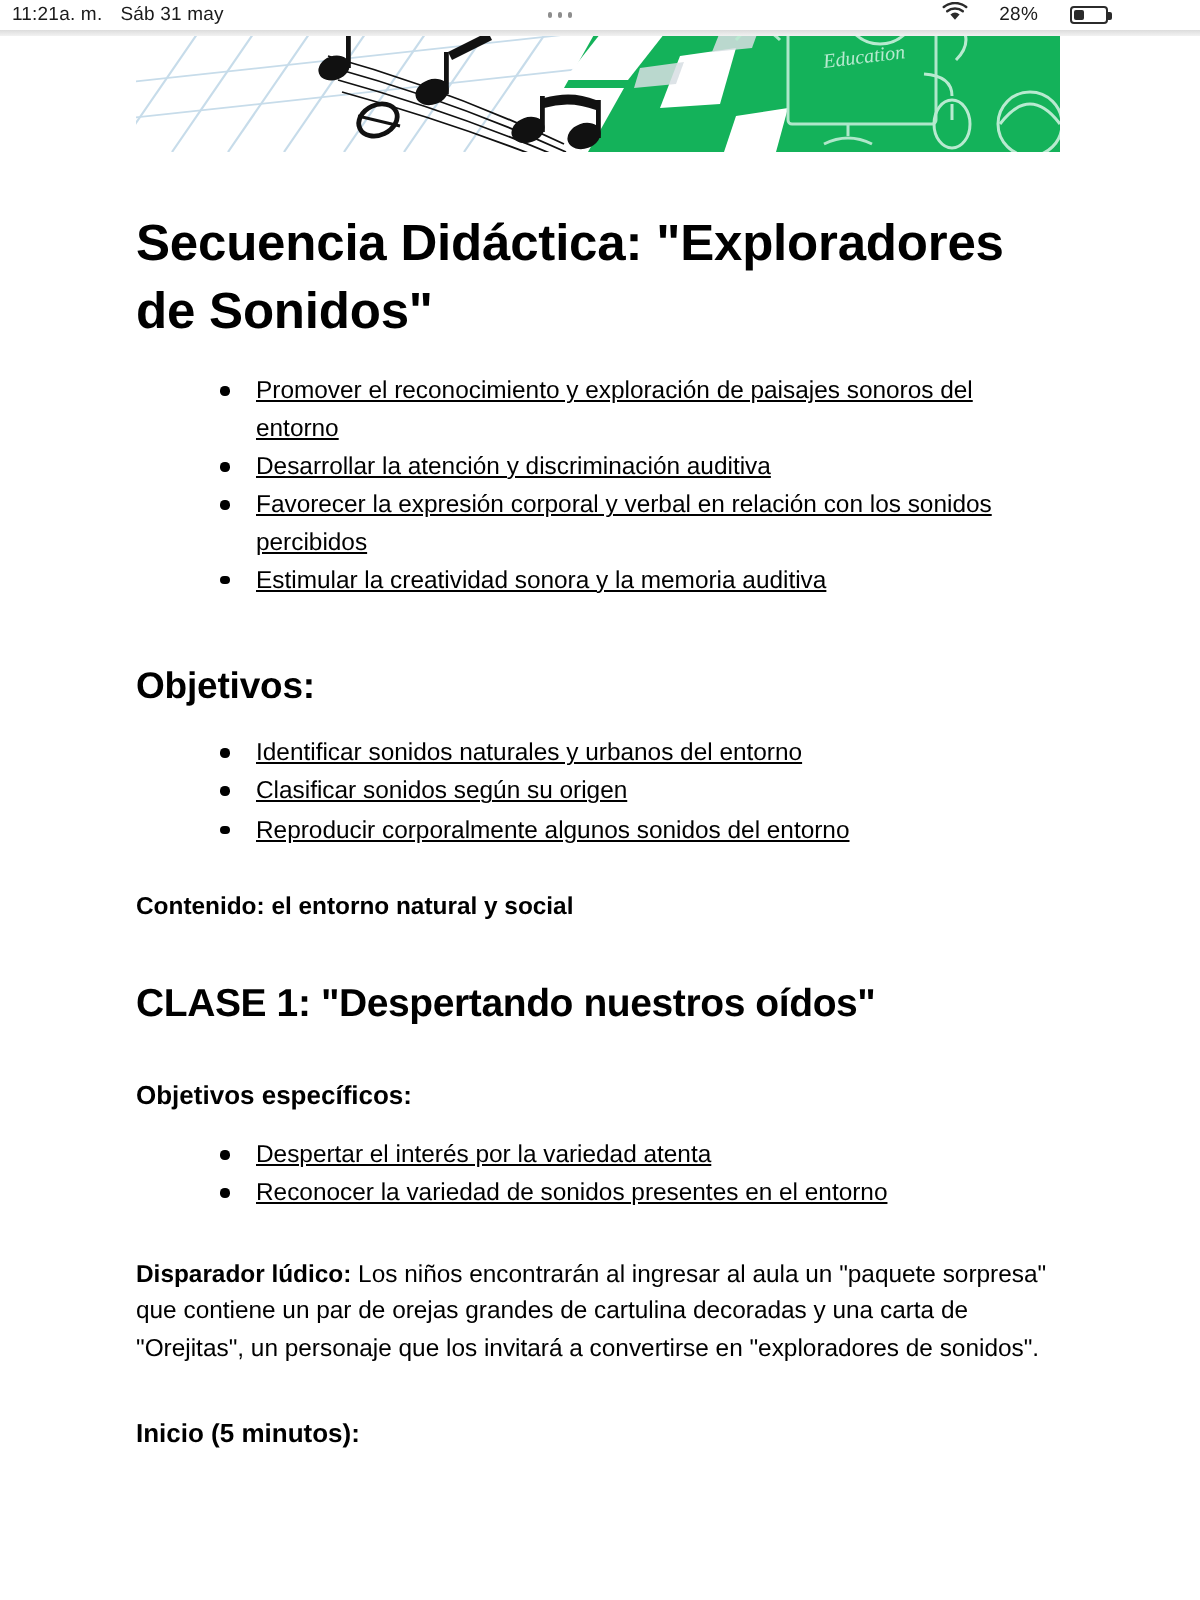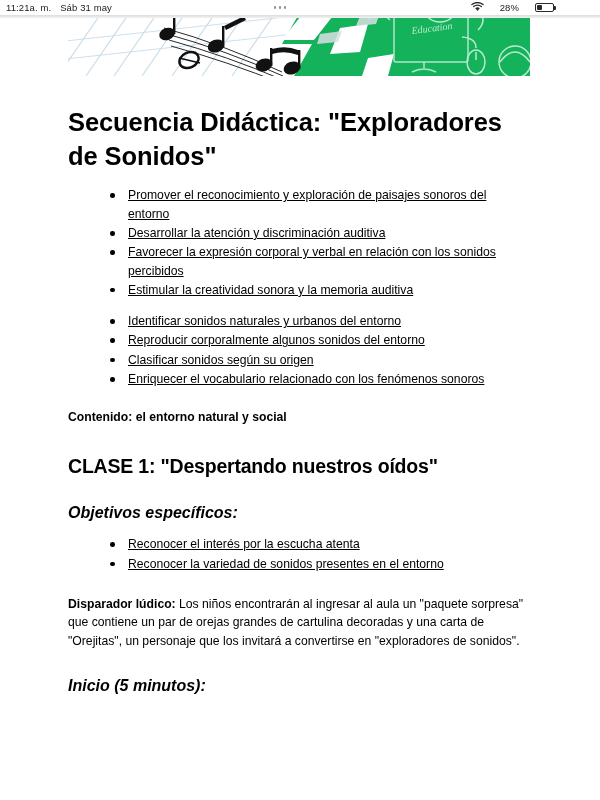--- a/index.html
+++ b/index.html
@@ -92,25 +92,24 @@
     letter-spacing: -0.1px;
   }
   h2.clase-heading {
     font-size: 19.5px;
     font-weight: bold;
     margin: 31px 0 0 0;
     color: #000;
     letter-spacing: -0.2px;
   }
   h3.sub-heading {
-    font-size: 16px;
+    font-size: 13px;
     font-weight: bold;
     margin: 26px 0 0 0;
     color: #000;
-    font-style: italic;
   }
   p.body-text {
     font-size: 12.2px;
     line-height: 1.52;
     margin: 22px 0 16px 0;
     color: #000;
   }
   p.body-text .lead { font-weight: bold; }
   p.bold-line {
     font-size: 12.2px;
@@ -266,34 +265,34 @@
 
     <h1 class="doc-title">Secuencia Didáctica: "Exploradores de Sonidos"</h1>
 
     <ul class="doc-list">
       <li>Promover el reconocimiento y exploración de paisajes sonoros del entorno</li>
       <li>Desarrollar la atención y discriminación auditiva</li>
       <li>Favorecer la expresión corporal y verbal en relación con los sonidos percibidos</li>
       <li>Estimular la creatividad sonora y la memoria auditiva</li>
     </ul>
 
+    <h2 class="section-heading">Objetivos:</h2>
     <ul class="doc-list">
       <li>Identificar sonidos naturales y urbanos del entorno</li>
+      <li>Clasificar sonidos según su origen</li>
       <li>Reproducir corporalmente algunos sonidos del entorno</li>
-      <li>Clasificar sonidos según su origen</li>
-      <li>Enriquecer el vocabulario relacionado con los fenómenos sonoros</li>
     </ul>
 
     <p class="bold-line">Contenido: el entorno natural y social</p>
 
     <h2 class="clase-heading">CLASE 1: "Despertando nuestros oídos"</h2>
 
     <h3 class="sub-heading">Objetivos específicos:</h3>
     <ul class="doc-list">
-      <li>Reconocer el interés por la escucha atenta</li>
+      <li>Despertar el interés por la variedad atenta</li>
       <li>Reconocer la variedad de sonidos presentes en el entorno</li>
     </ul>
 
     <p class="body-text"><span class="lead">Disparador lúdico:</span><span> Los niños encontrarán al ingresar al aula un "paquete sorpresa" que contiene un par de orejas grandes de cartulina decoradas y una carta de "Orejitas", un personaje que los invitará a convertirse en "exploradores de sonidos".</span></p>
 
     <h3 class="sub-heading">Inicio (5 minutos):</h3>
 
   </div>
 </div>
 

